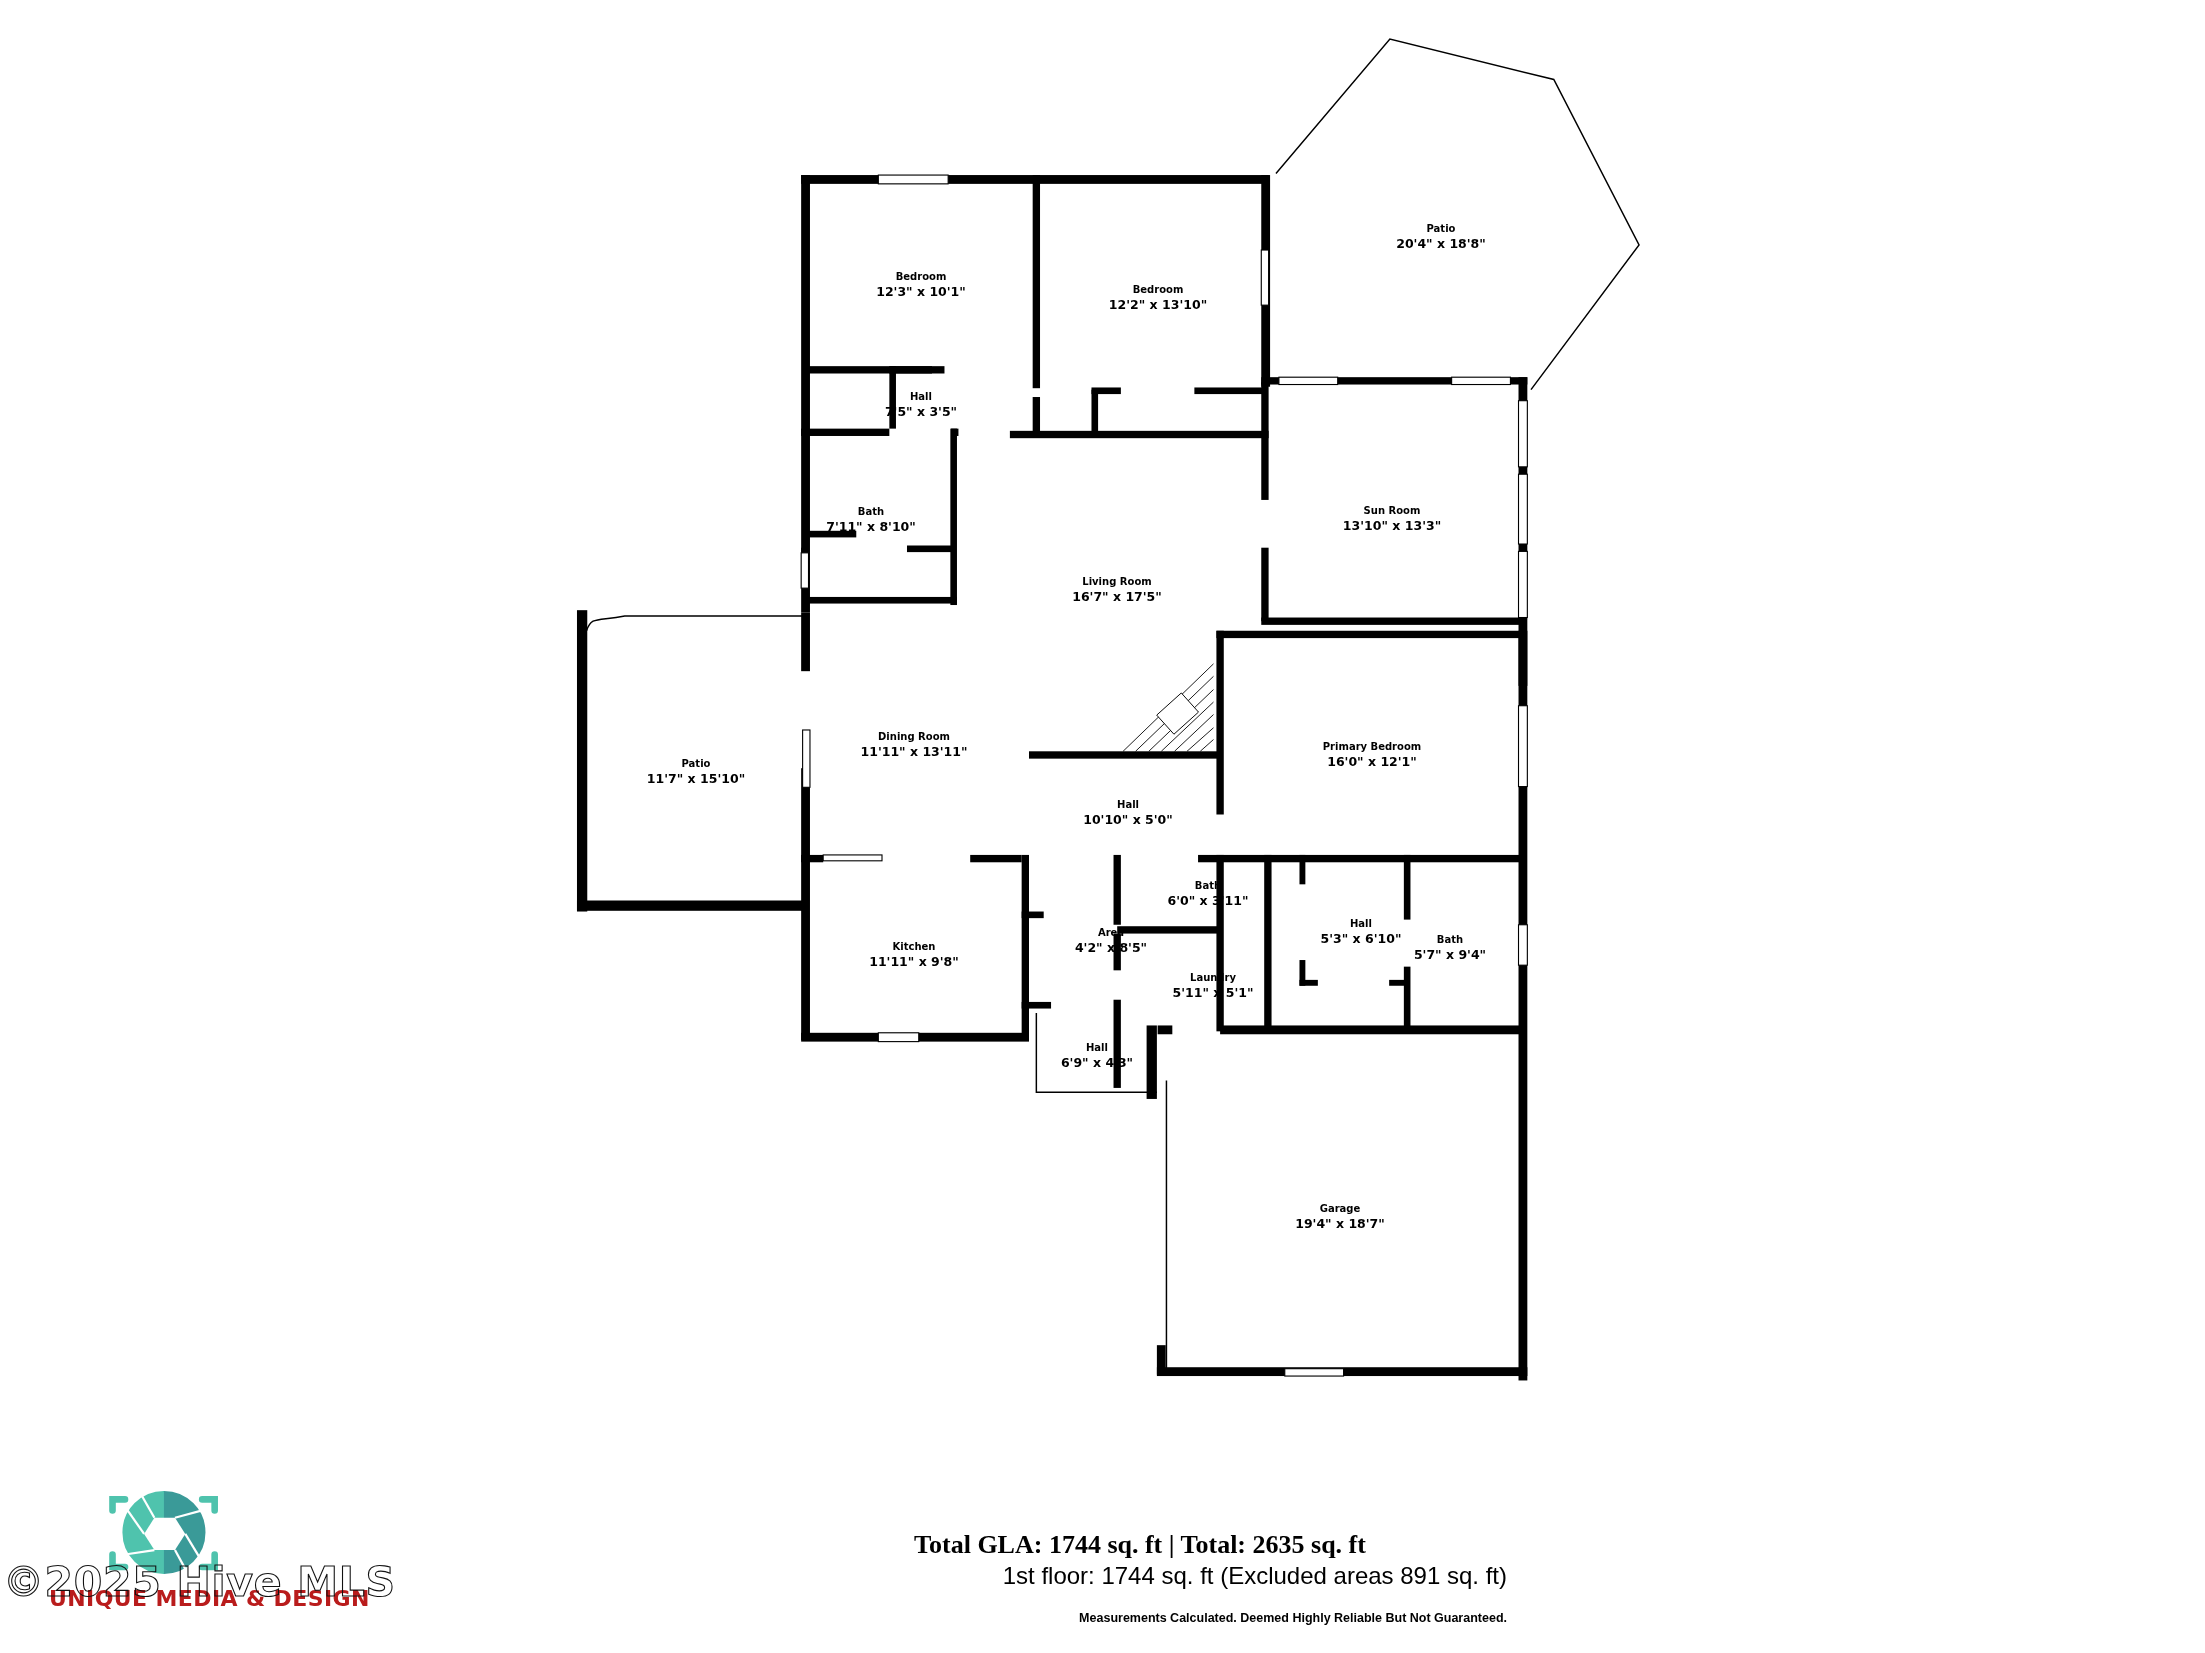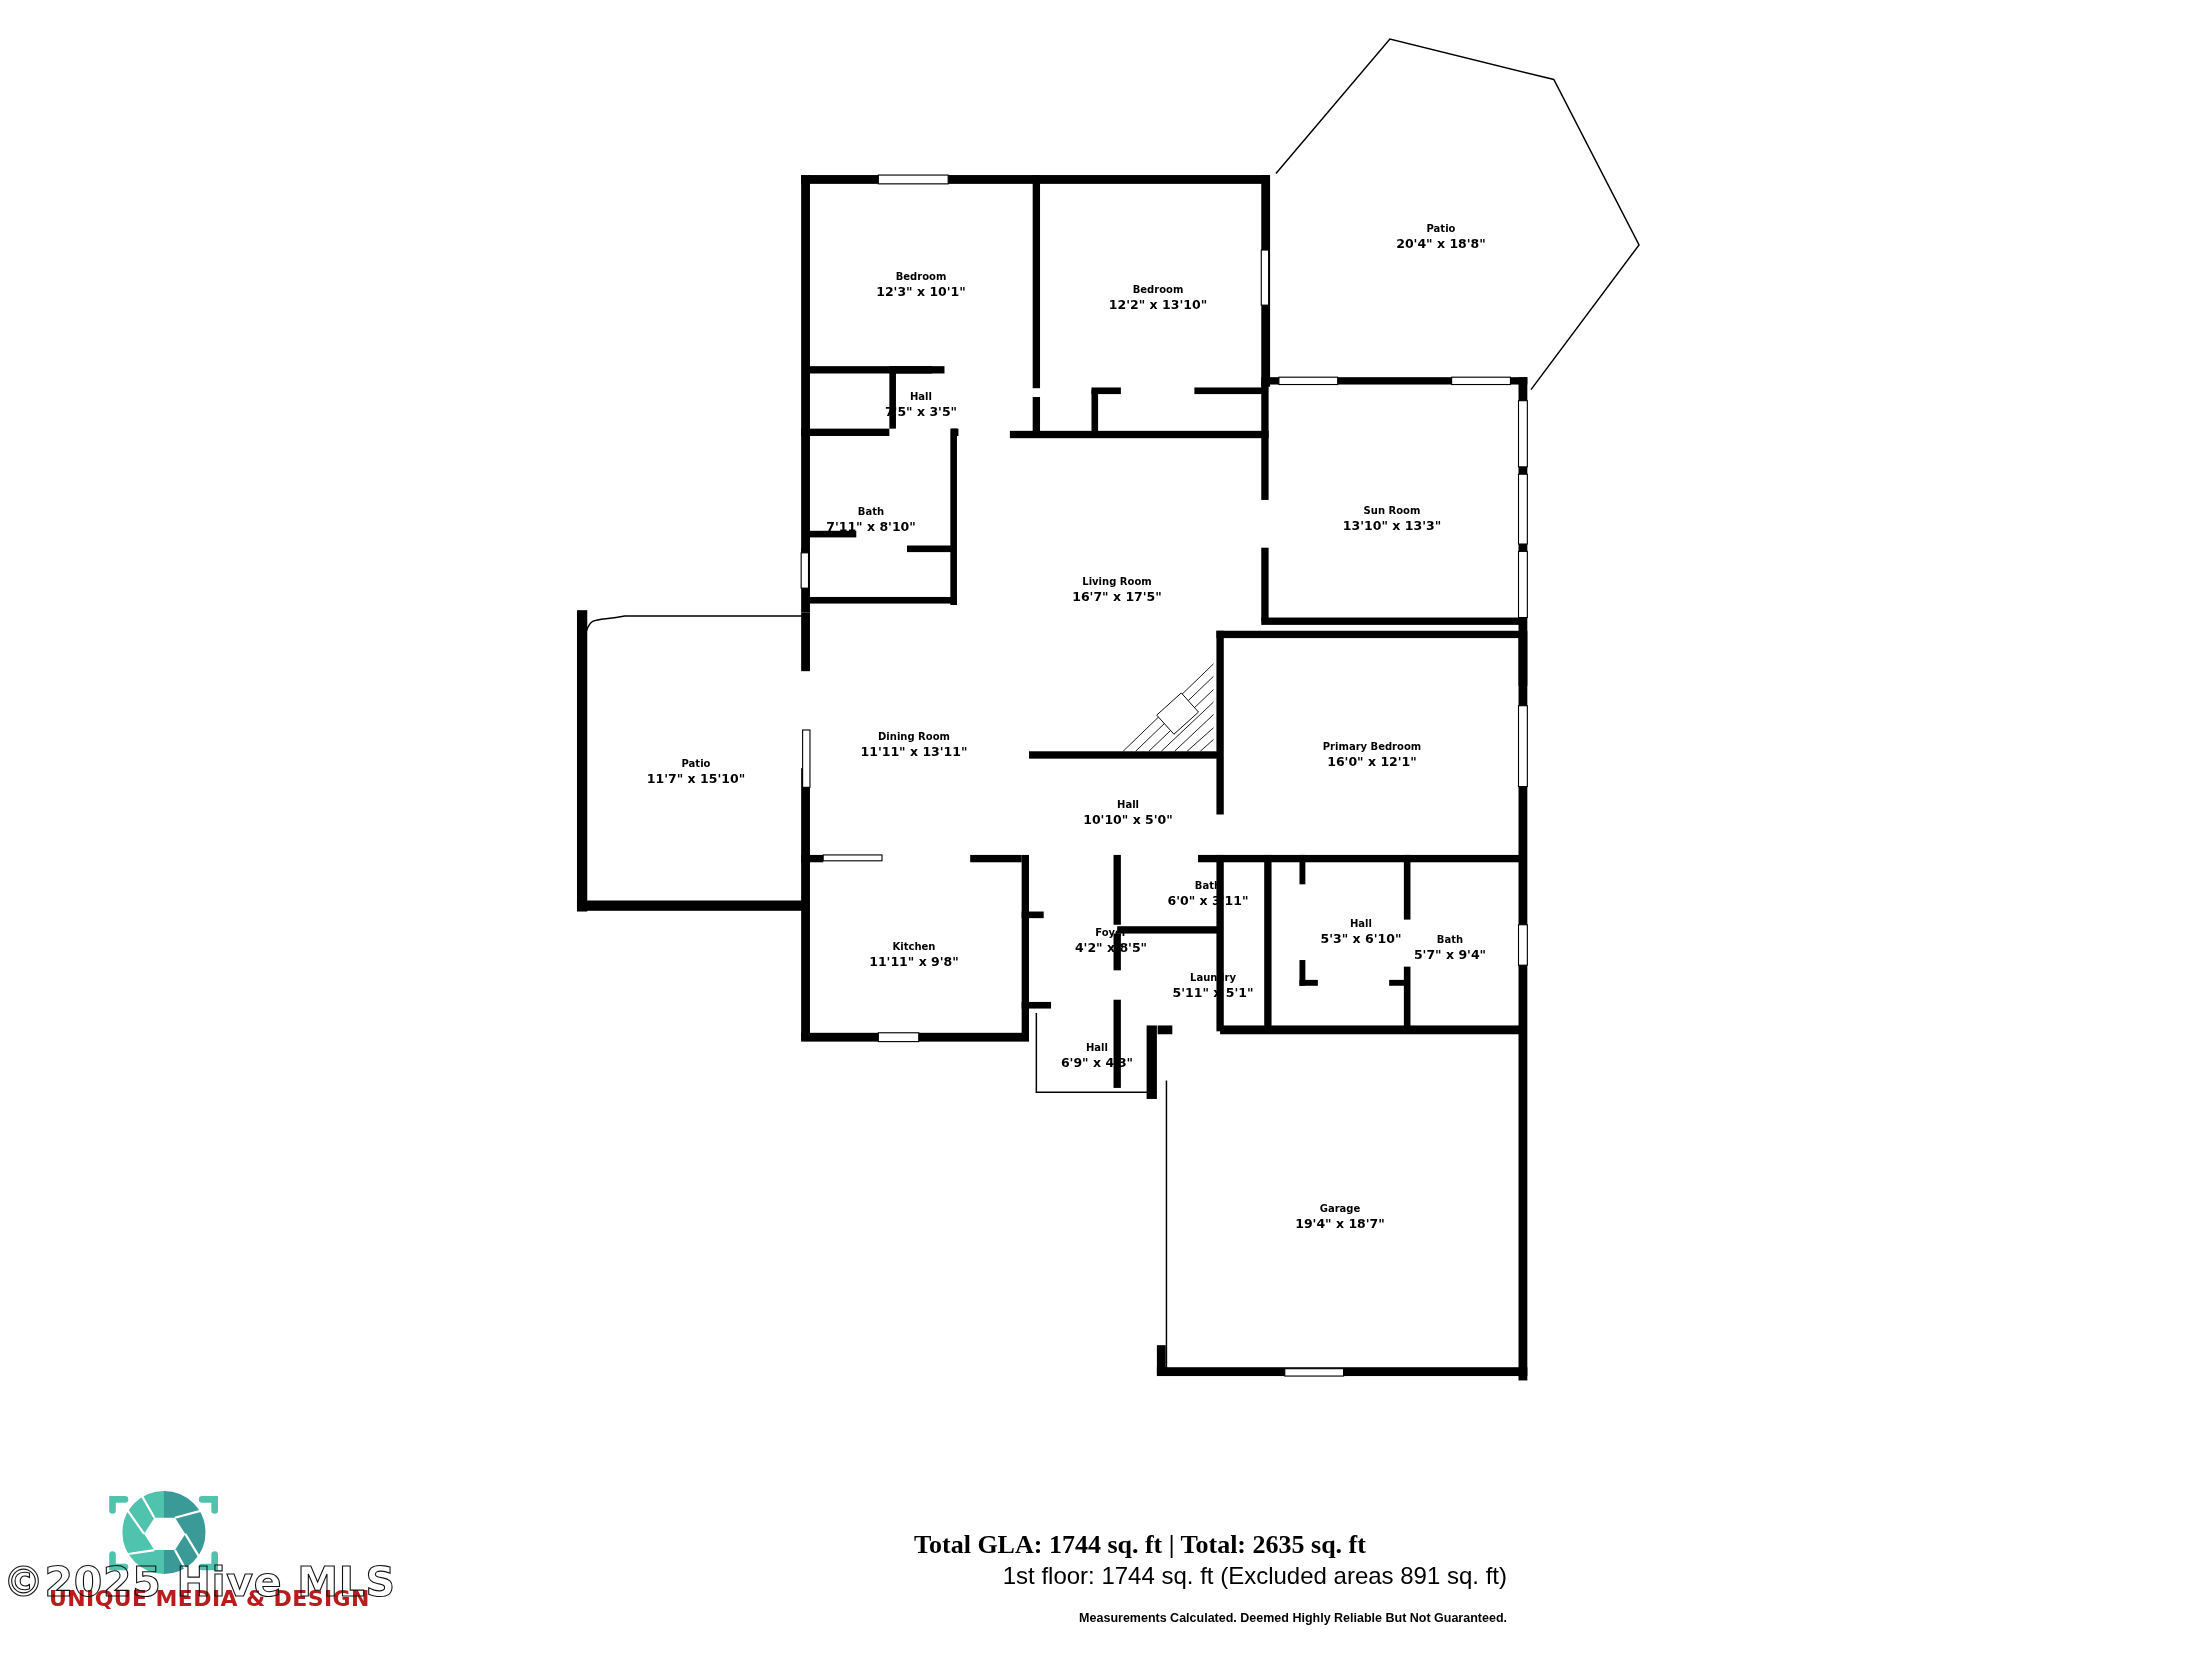--- a/index.html
+++ b/index.html
@@ -189,21 +189,21 @@
 </div>
 <div class="room-label" style="left:1361px;top:932px">
   <span class="room-name">Hall</span>
   <span class="room-dim">5'3" x 6'10"</span>
 </div>
 <div class="room-label" style="left:914px;top:955px">
   <span class="room-name">Kitchen</span>
   <span class="room-dim">11'11" x 9'8"</span>
 </div>
 <div class="room-label" style="left:1111px;top:941px">
-  <span class="room-name">Foyer</span>
+  <span class="room-name">Area</span>
   <span class="room-dim">4'2" x 8'5"</span>
 </div>
 <div class="room-label" style="left:1450px;top:948px">
   <span class="room-name">Bath</span>
   <span class="room-dim">5'7" x 9'4"</span>
 </div>
 <div class="room-label" style="left:1213px;top:986px">
   <span class="room-name">Laundry</span>
   <span class="room-dim">5'11" x 5'1"</span>
 </div>

